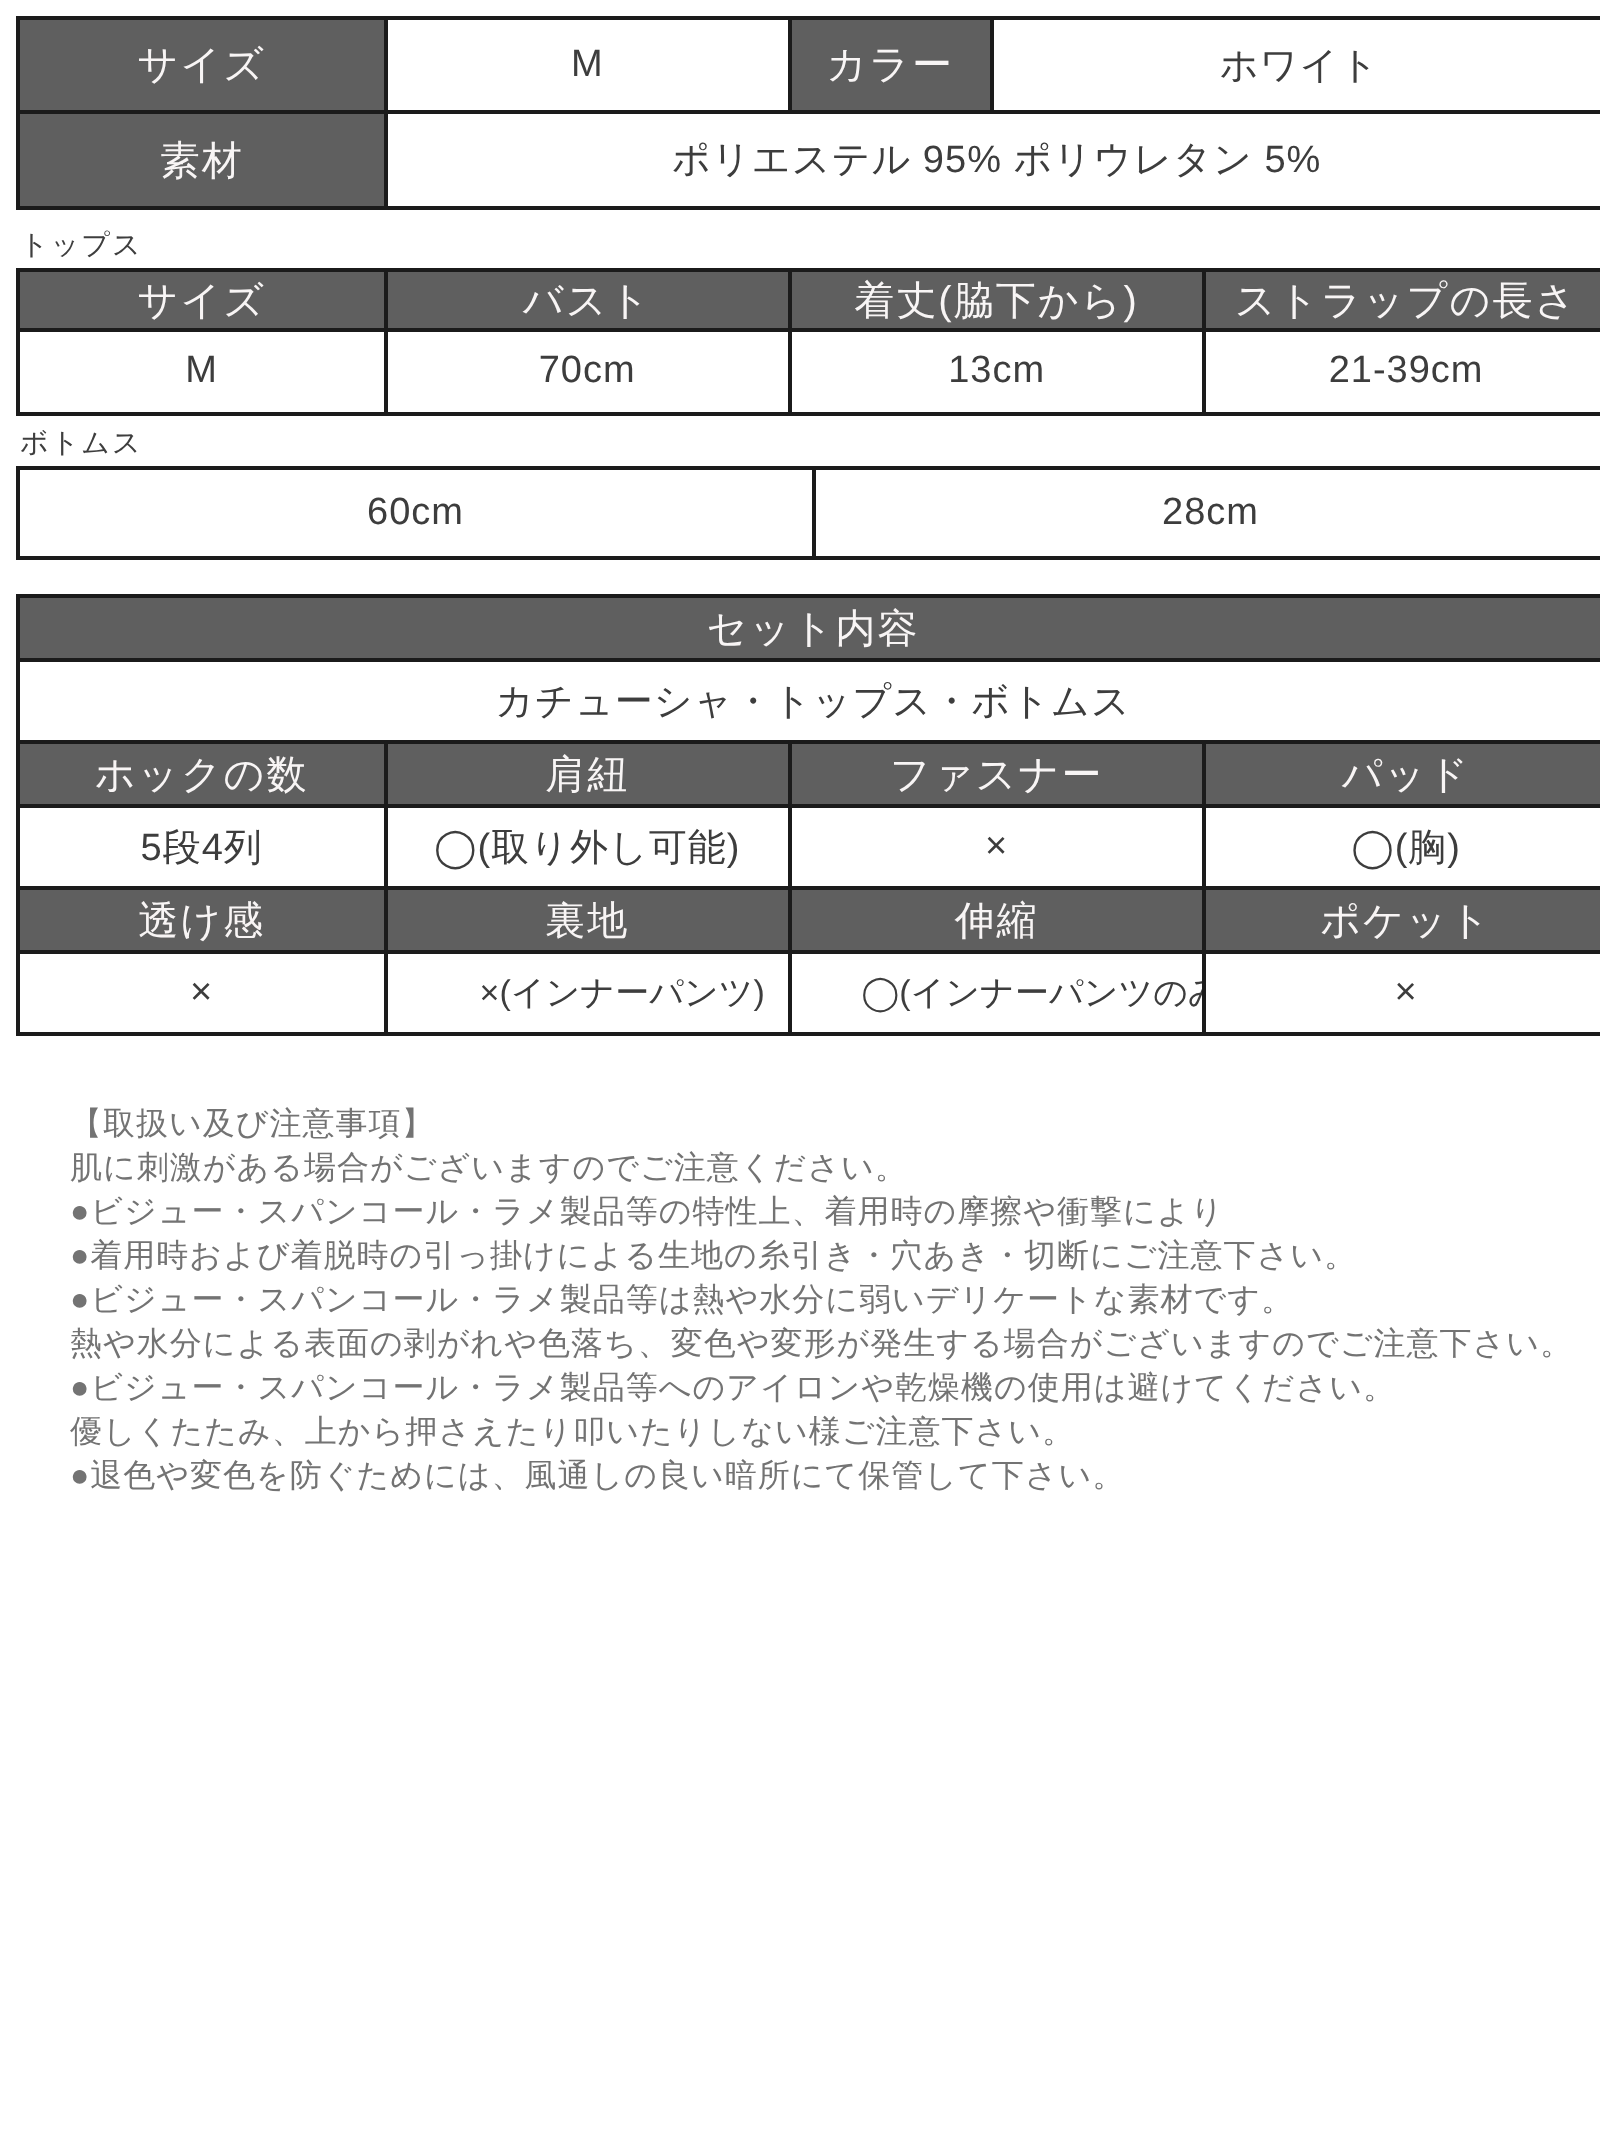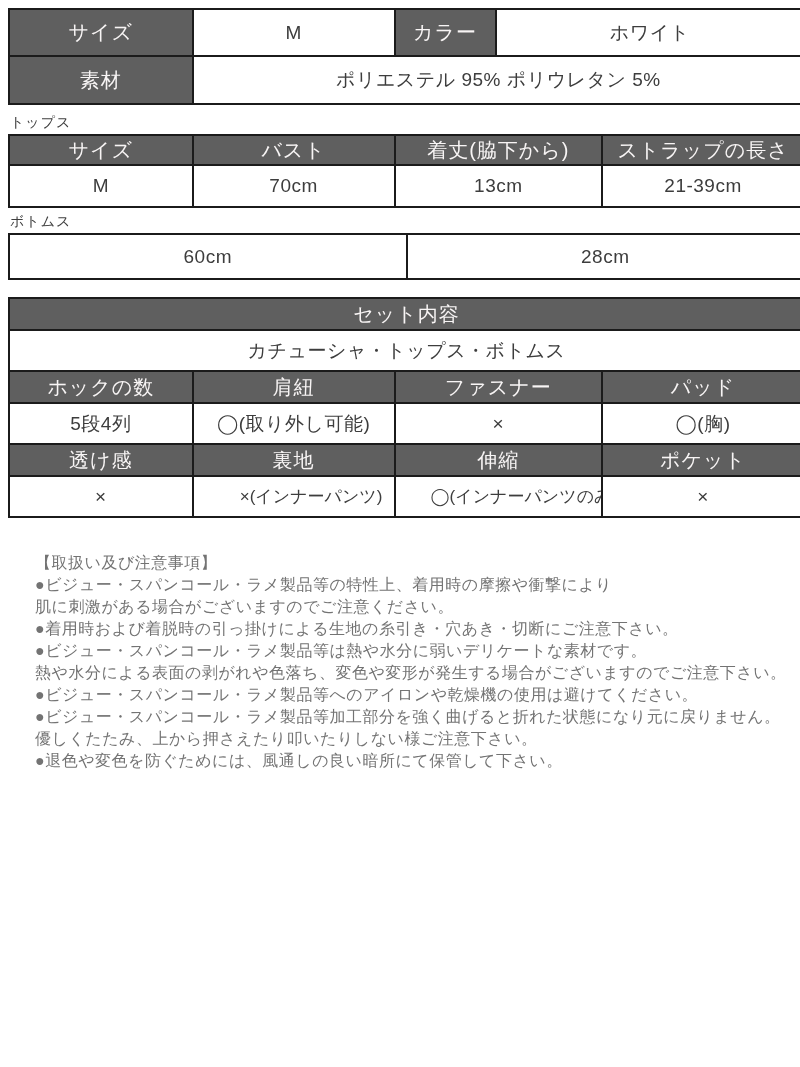--- a/index.html
+++ b/index.html
@@ -166,24 +166,23 @@
       <td class="val">×</td>
       <td class="val long">×(インナーパンツ)</td>
       <td class="val long">◯(インナーパンツのみ)</td>
       <td class="val">×</td>
     </tr>
   </tbody>
     </table>
 
   <div class="notes">
     <div>【取扱い及び注意事項】</div>
+    <div>肌に刺激がある場合がございますのでご注意ください。</div>
     <div>●ビジュー・スパンコール・ラメ製品等の特性上、着用時の摩擦や衝撃により</div>
-    <div>肌に刺激がある場合がございますのでご注意ください。</div>
     <div>●着用時および着脱時の引っ掛けによる生地の糸引き・穴あき・切断にご注意下さい。</div>
     <div>●ビジュー・スパンコール・ラメ製品等は熱や水分に弱いデリケートな素材です。</div>
     <div>熱や水分による表面の剥がれや色落ち、変色や変形が発生する場合がございますのでご注意下さい。</div>
     <div>●ビジュー・スパンコール・ラメ製品等へのアイロンや乾燥機の使用は避けてください。</div>
-    <div>●ビジュー・スパンコール・ラメ製品等加工部分を強く曲げると折れた状態になり元に戻りません。</div>
     <div>優しくたたみ、上から押さえたり叩いたりしない様ご注意下さい。</div>
     <div>●退色や変色を防ぐためには、風通しの良い暗所にて保管して下さい。</div>
   </div>
 
 </div>
 
 </body></html>

